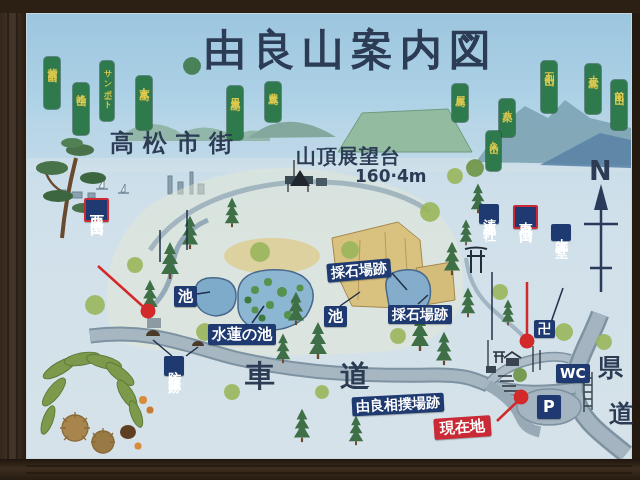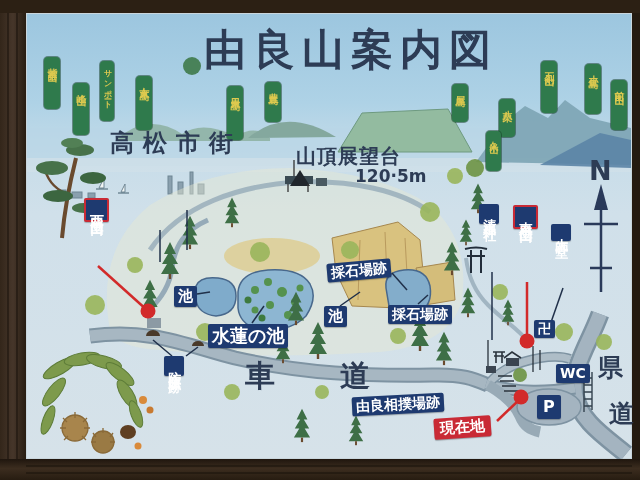--- a/index.html
+++ b/index.html
@@ -280,33 +280,33 @@
   <div class="glabel" style="left:265px;top:82px;height:34px;">豊島</div>
   <div class="glabel" style="left:452px;top:84px;height:32px;">屋島</div>
   <div class="glabel" style="left:541px;top:61px;height:46px;">五剣山</div>
   <div class="glabel" style="left:585px;top:64px;height:44px;">小豆島</div>
   <div class="glabel" style="left:611px;top:80px;height:44px;">前田山</div>
   <div class="glabel" style="left:499px;top:99px;height:32px;">八栗</div>
   <div class="glabel" style="left:486px;top:131px;height:34px;font-size:9px;">久米山</div>
 
   <div class="ink" style="left:110px;top:131px;font-size:24px;letter-spacing:9px;">高松市街</div>
   <div class="ink" style="left:296px;top:146px;font-size:20px;letter-spacing:1px;">山頂展望台</div>
-  <div class="ink" style="left:355px;top:168px;font-size:17px;">120·5m</div>
+  <div class="ink" style="left:355px;top:168px;font-size:17px;">160·4m</div>
   <div class="ink" style="left:589px;top:157px;font-size:27px;">N</div>
   <div class="ink" style="left:245px;top:361px;font-size:30px;">車</div>
   <div class="ink" style="left:340px;top:361px;font-size:30px;">道</div>
   <div class="ink" style="left:598px;top:355px;font-size:25px;">県</div>
   <div class="ink" style="left:609px;top:401px;font-size:25px;">道</div>
 
   <div class="nlabel vlabel redframe" style="left:84px;top:198px;">西登山口</div>
   <div class="nlabel vlabel redframe" style="left:513px;top:205px;">東登山口</div>
   <div class="nlabel vlabel" style="left:479px;top:204px;font-size:13px;">清水神社</div>
   <div class="nlabel vlabel" style="left:551px;top:224px;font-size:13px;">大師堂</div>
   <div class="nlabel" style="left:174px;top:286px;font-size:15px;">池</div>
-  <div class="nlabel" style="left:208px;top:324px;font-size:18px;">水蓮の池</div>
+  <div class="nlabel" style="left:208px;top:324px;font-size:15px;">水蓮の池</div>
   <div class="nlabel" style="left:324px;top:306px;font-size:15px;">池</div>
   <div class="nlabel" style="left:327px;top:261px;transform:rotate(-5deg);">採石場跡</div>
   <div class="nlabel" style="left:388px;top:305px;">採石場跡</div>
   <div class="nlabel vlabel" style="left:164px;top:356px;font-size:13px;">防空壕跡</div>
   <div class="nlabel" style="left:352px;top:395px;transform:rotate(-3deg);">由良相撲場跡</div>
   <div class="nlabel" style="left:556px;top:352px;margin-top:12px;">WC</div>
   <div class="nlabel" style="left:537px;top:395px;font-size:16px;padding:3px 6px;">P</div>
   <div class="nlabel" style="left:534px;top:320px;font-size:13px;">卍</div>
 
   <div class="rlabel" style="left:434px;top:417px;transform:rotate(-4deg);">現在地</div>

